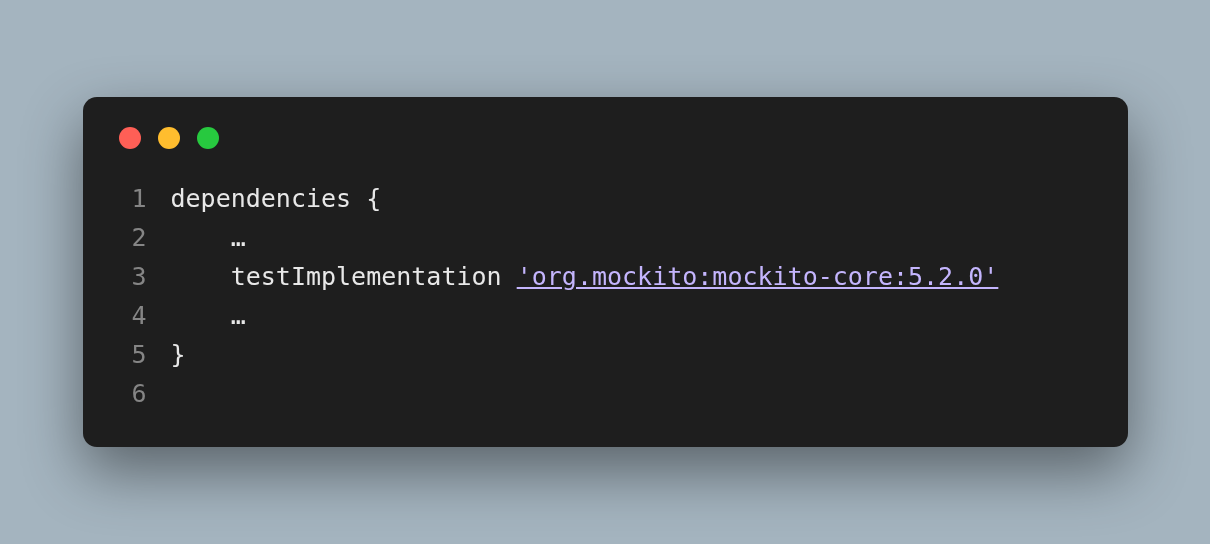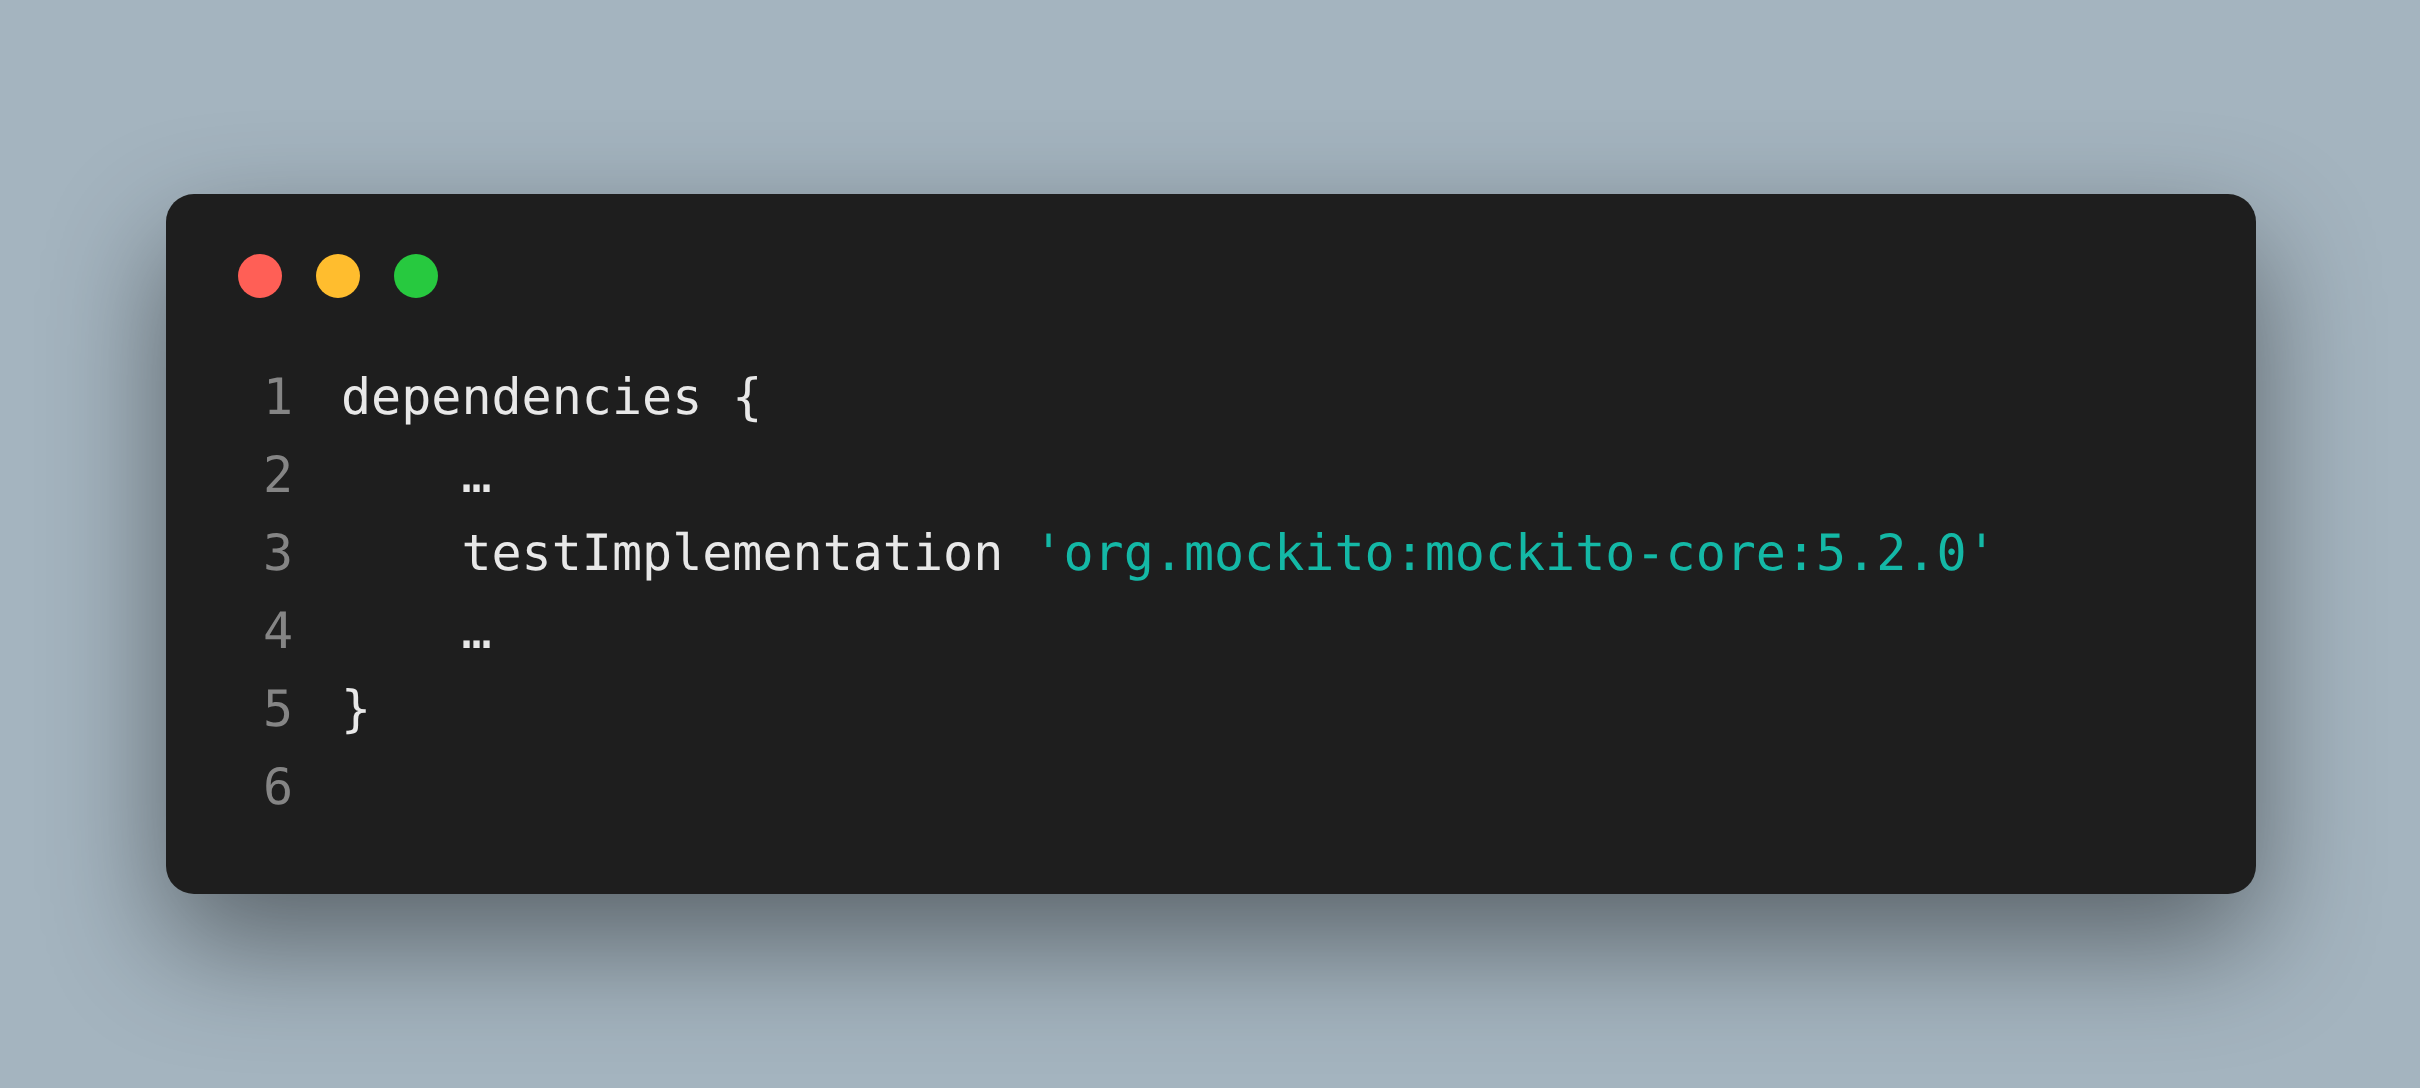--- a/index.html
+++ b/index.html
@@ -50,21 +50,22 @@
       text-align: right;
       user-select: none;
       flex-shrink: 0;
     }
     .content {
       color: #e8e8e8;
       white-space: pre;
       padding-left: 24px;
     }
     .string {
-      color: #14b8a6;
+      color: #c4b5fd;
+      text-decoration: underline;
     }
   </style>
 </head>
 <body>
 
 <div class="window">
   <div class="traffic-lights">
     <div class="light red"></div>
     <div class="light yellow"></div>
     <div class="light green"></div>

